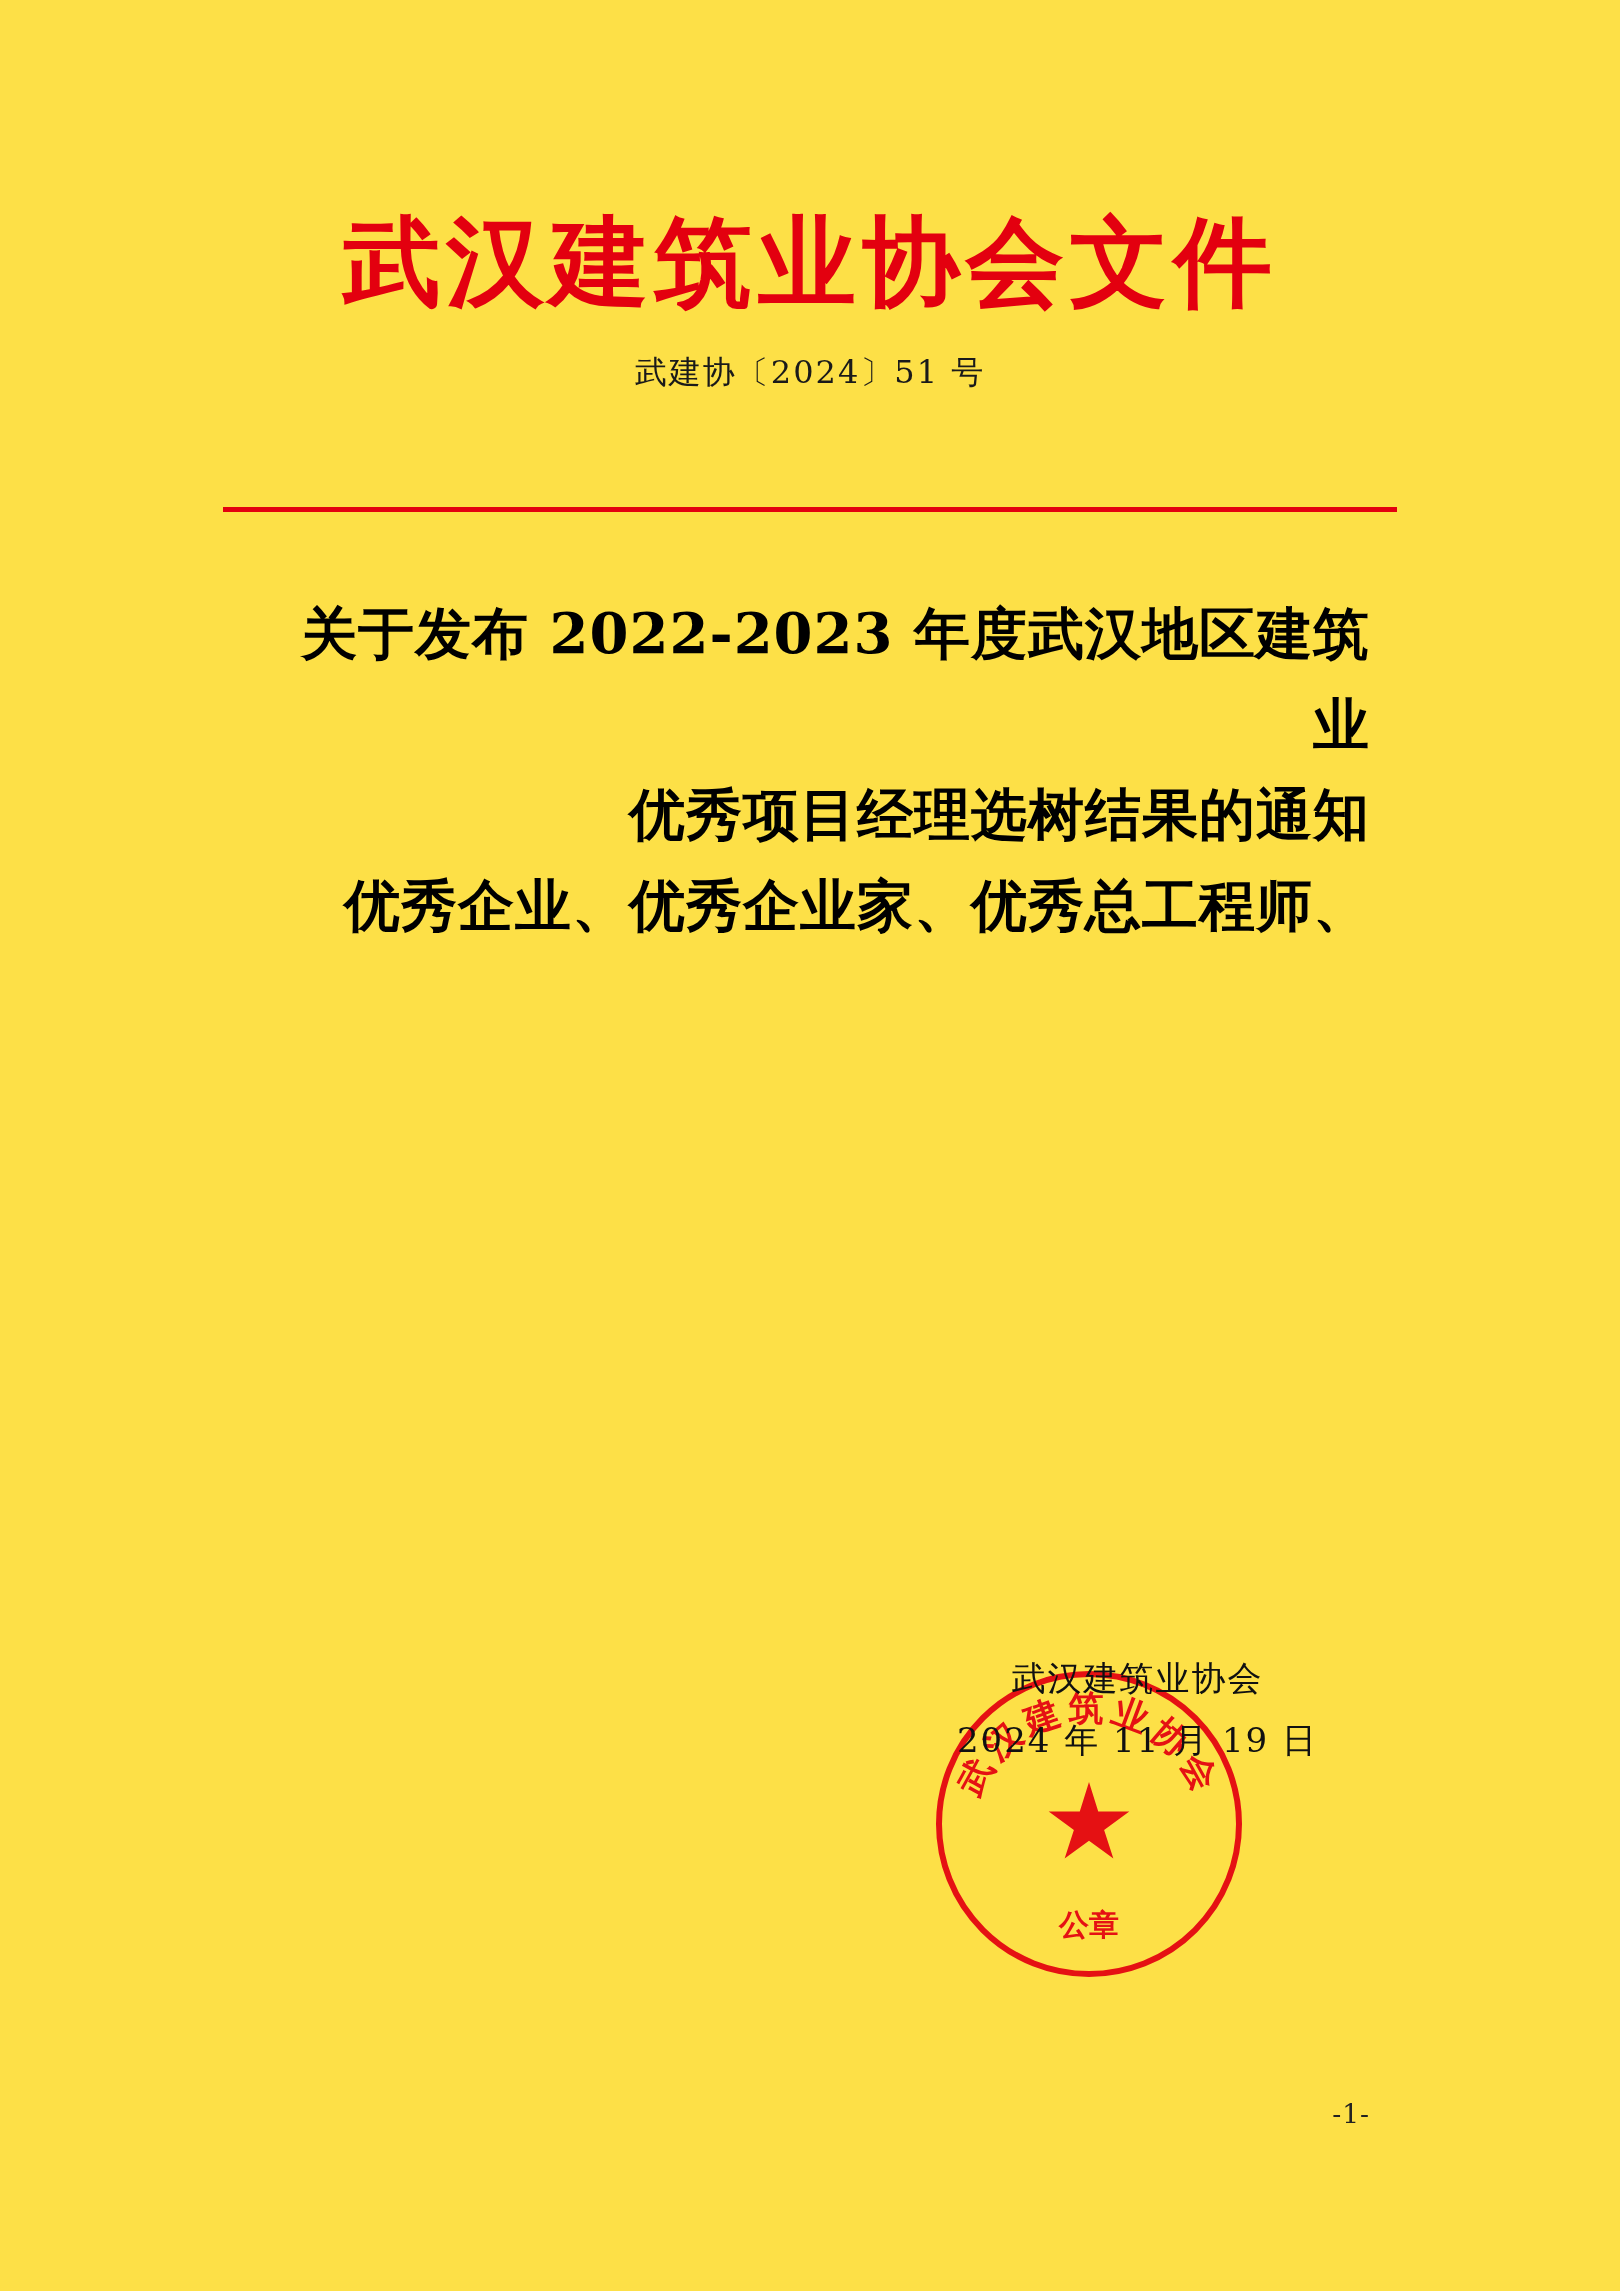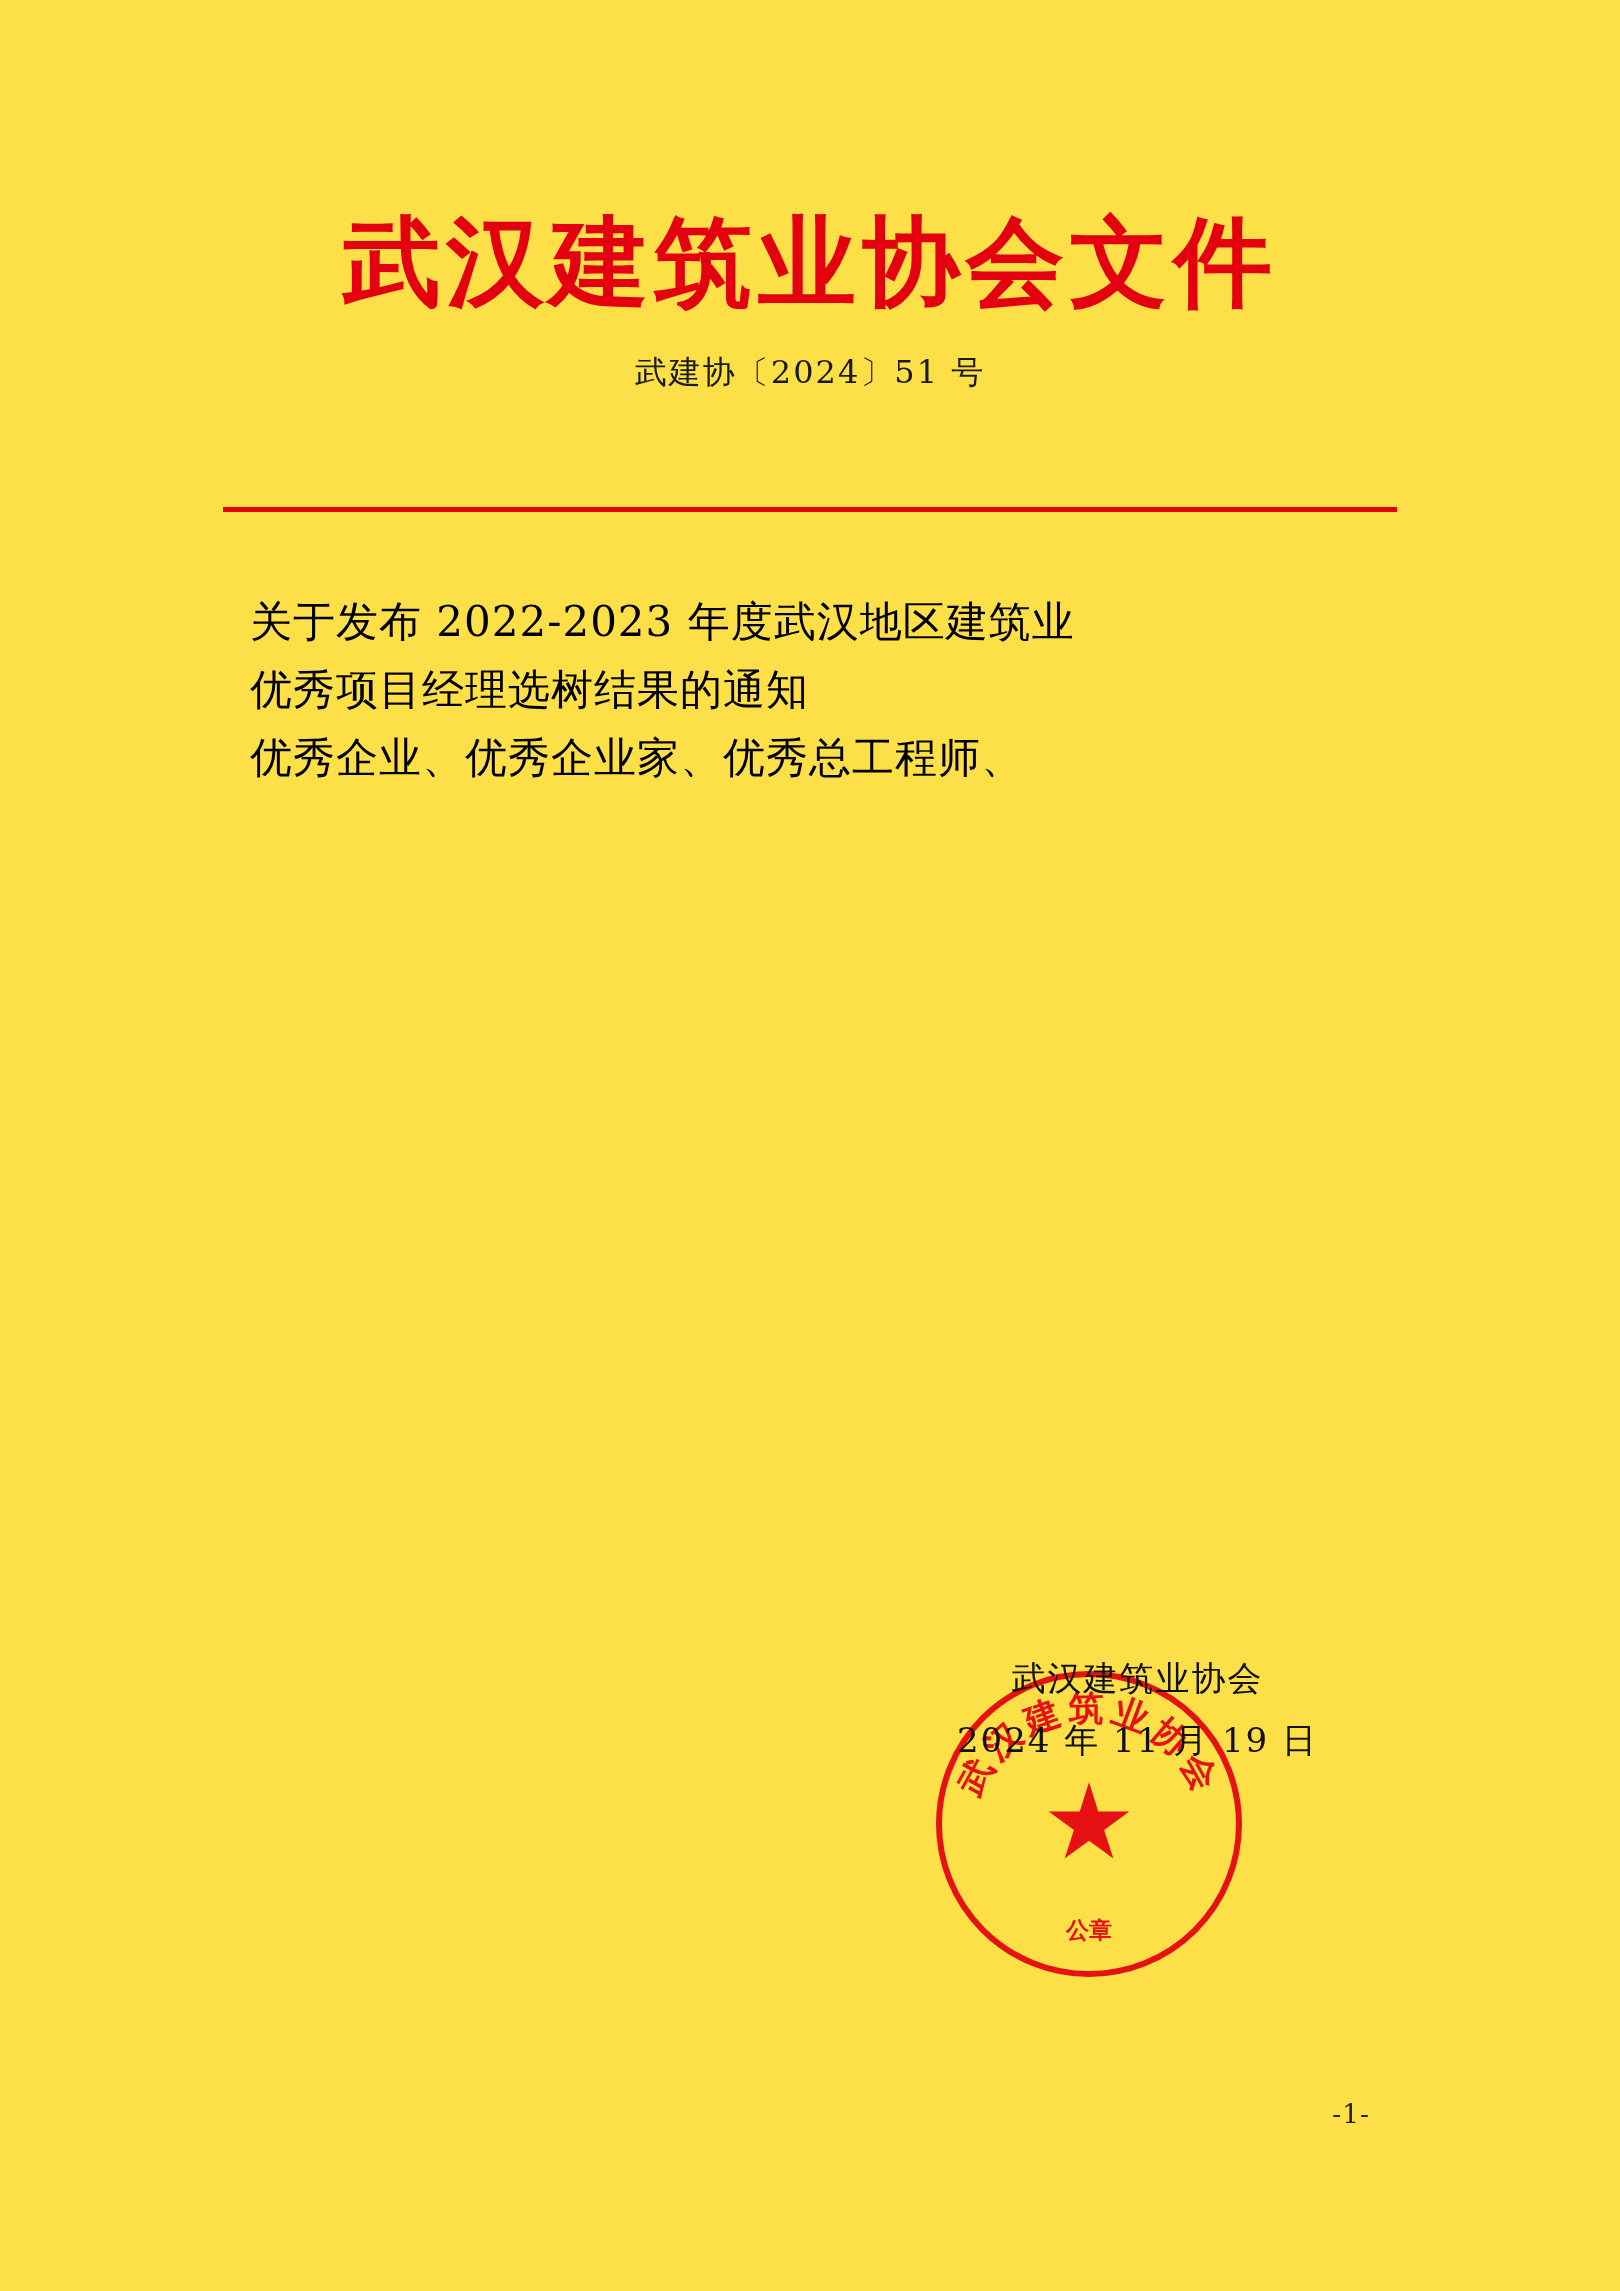--- a/index.html
+++ b/index.html
@@ -52,23 +52,23 @@
     height: 4.9px;
     background: #e3000f;
   }
 
   
   .doc-title {
     position: absolute;
     left: 250px;
     right: 250px;
     top: 588px;
-    text-align: left;
-    font-weight: 400;
-    font-size: 42px;
+    text-align: right;
+    font-weight: 700;
+    font-size: 56px;
     line-height: 1.62;
     color: #000;
     letter-spacing: 1px;
   }
 
   
   .body-block {
     position: absolute;
     left: 245px;
     right: 235px;
@@ -161,21 +161,21 @@
     font-weight: 700;
     font-size: 36px;
     letter-spacing: 6px;
   }
   .seal-bottom-mark {
     position: absolute;
     left: 50%;
     bottom: 25.5px;
     transform: translateX(-50%);
     color: #e3000f;
-    font-size: 23px;
+    font-size: 30px;
     font-weight: 700;
   }
 
   
   .page-number {
     position: absolute;
     right: 250px;
     top: 2098px;
     font-size: 26.5px;
     color: #222;

